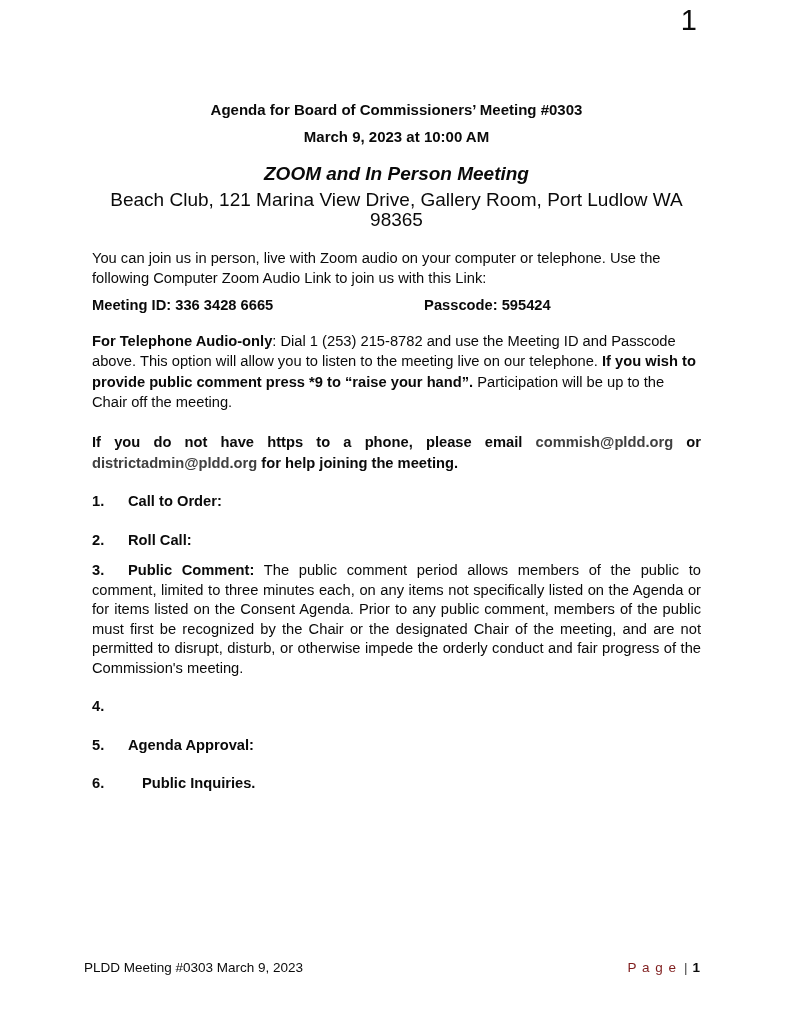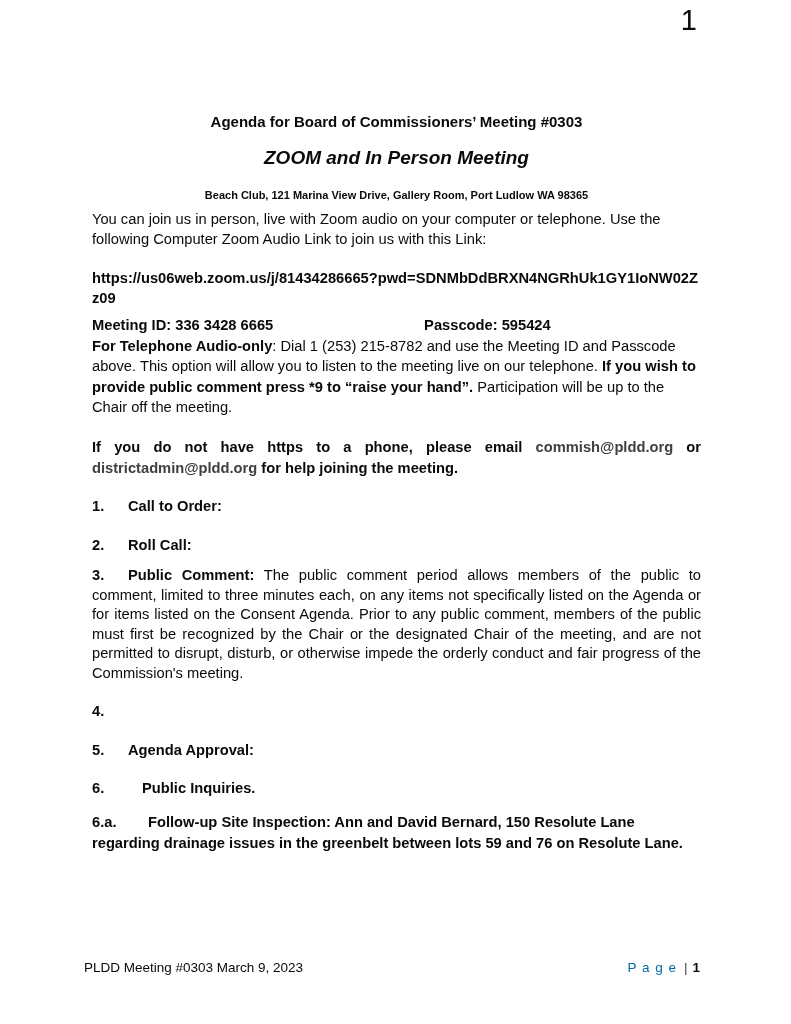--- a/index.html
+++ b/index.html
@@ -12,69 +12,69 @@
     color: #0a0a0a;
     font-family: "Liberation Sans", sans-serif;
     font-size: 14.7px;
     line-height: 20.4px;
     overflow: hidden;
   }
   .corner {
     position: absolute; top: 6px; right: 94px;
     font-size: 29px; line-height: 1; font-weight: normal;
   }
-  .content { position: absolute; left: 92px; top: 12px; width: 609px; }
+  .content { position: absolute; left: 92px; top: 0; width: 609px; }
   .c { text-align: center; }
   .b { font-weight: bold; }
   .just { text-align: justify; }
   .t1 { margin-top: 100px; font-weight: bold; font-size: 15px; }
   .t2 { margin-top: 7px; font-weight: bold; font-size: 15px; }
   .zh { margin-top: 14px; font-weight: bold; font-size: 19px; line-height: 23px; font-style: italic; }
-  .loc { margin-top: 16px; font-weight: bold; font-size: 11px; }
-  .intro { margin-top: 3px; }
+  .loc { margin-top: 5px; font-weight: normal; font-size: 19px; }
+  .intro { margin-top: 17px; }
   .url { margin-top: 18px; font-weight: bold; word-break: break-all; }
   .idrow { margin-top: 7px; }
   .idrow .mid { display: inline-block; width: 328px; }
-  .tel { }
+  .tel { margin-top: 15px; }
   .email { margin-top: 20px; font-weight: bold; }
   .link { color: #404040; font-weight: bold; cursor: pointer; }
   .item { display: flex; margin-top: 18px; }
   .item .num { flex: 0 0 36px; font-weight: bold; }
   .item.wide .num { flex: 0 0 50px; }
   .item .lbl { font-weight: bold; }
   .p3 { margin-top: 11px; line-height: 19.5px; }
   .inum { display: inline-block; width: 36px; font-weight: bold; }
   .p6a { margin-top: 14px; font-weight: bold; }
   .inum6a { display: inline-block; width: 56px; }
   .footer {
     position: absolute; left: 84px; right: 91px; top: 958px;
     display: flex; align-items: baseline; font-size: 13.5px;
   }
   .footer .right { margin-left: auto; }
-  .pageword { color: #0369a1; letter-spacing: 1px; margin-left: 20px; }
+  .pageword { color: #7f1d1d; letter-spacing: 1px; margin-left: 20px; }
   .pagesep { color: #444444; margin: 0 5px 0 7px; }
   .pagenum { font-weight: bold; }
 </style>
 </head>
 <body>
 
 <div class="page">
 
   <div class="corner">1</div>
 
   <div class="content">
 
     <p class="t1 c">Agenda for Board of Commissioners’ Meeting #0303</p>
+    <p class="t2 c">March 9, 2023 at 10:00 AM</p>
 
     <p class="zh c">ZOOM and In Person Meeting</p>
     <p class="loc c">Beach Club, 121 Marina View Drive, Gallery Room, Port Ludlow WA 98365</p>
 
     <p class="intro">You can join us in person, live with Zoom audio on your computer or telephone. Use the following Computer Zoom Audio Link to join us with this Link:</p>
 
-    <p class="url">https://us06web.zoom.us/j/81434286665?pwd=SDNMbDdBRXN4NGRhUk1GY1IoNW02Zz09</p>
 
     <div class="idrow">
       <span class="b mid">Meeting ID: 336 3428 6665</span>
       <span class="b">Passcode: 595424</span>
     </div>
 
     <p class="tel"><span class="b">For Telephone Audio-only</span><span>: Dial 1 (253) 215-8782 and use the Meeting ID and Passcode above. This option will allow you to listen to the meeting live on our telephone. </span><span class="b">If you wish to provide public comment press *9 to “raise your hand”.</span><span> Participation will be up to the Chair off the meeting.</span></p>
 
     <p class="email just"><span>If you do not have https to a phone, please email </span><a class="link">commish@pldd.org</a><span> or </span><a class="link">districtadmin@pldd.org</a><span> for help joining the meeting.</span></p>
 
@@ -97,21 +97,20 @@
     <div class="item">
       <span class="num">5.</span>
       <span class="lbl">Agenda Approval:</span>
     </div>
 
     <div class="item wide">
       <span class="num">6.</span>
       <span class="lbl">Public Inquiries.</span>
     </div>
 
-    <p class="p6a"><span class="inum6a">6.a.</span><span>Follow-up Site Inspection: Ann and David Bernard, 150 Resolute Lane regarding drainage issues in the greenbelt between lots 59 and 76 on Resolute Lane.</span></p>
 
   </div>
 
   <div class="footer">
     <span>PLDD Meeting #0303 March 9, 2023</span>
     <span class="right"><span class="pageword">P a g e</span><span class="pagesep">|</span><span class="pagenum">1</span></span>
   </div>
 
 </div>
 

